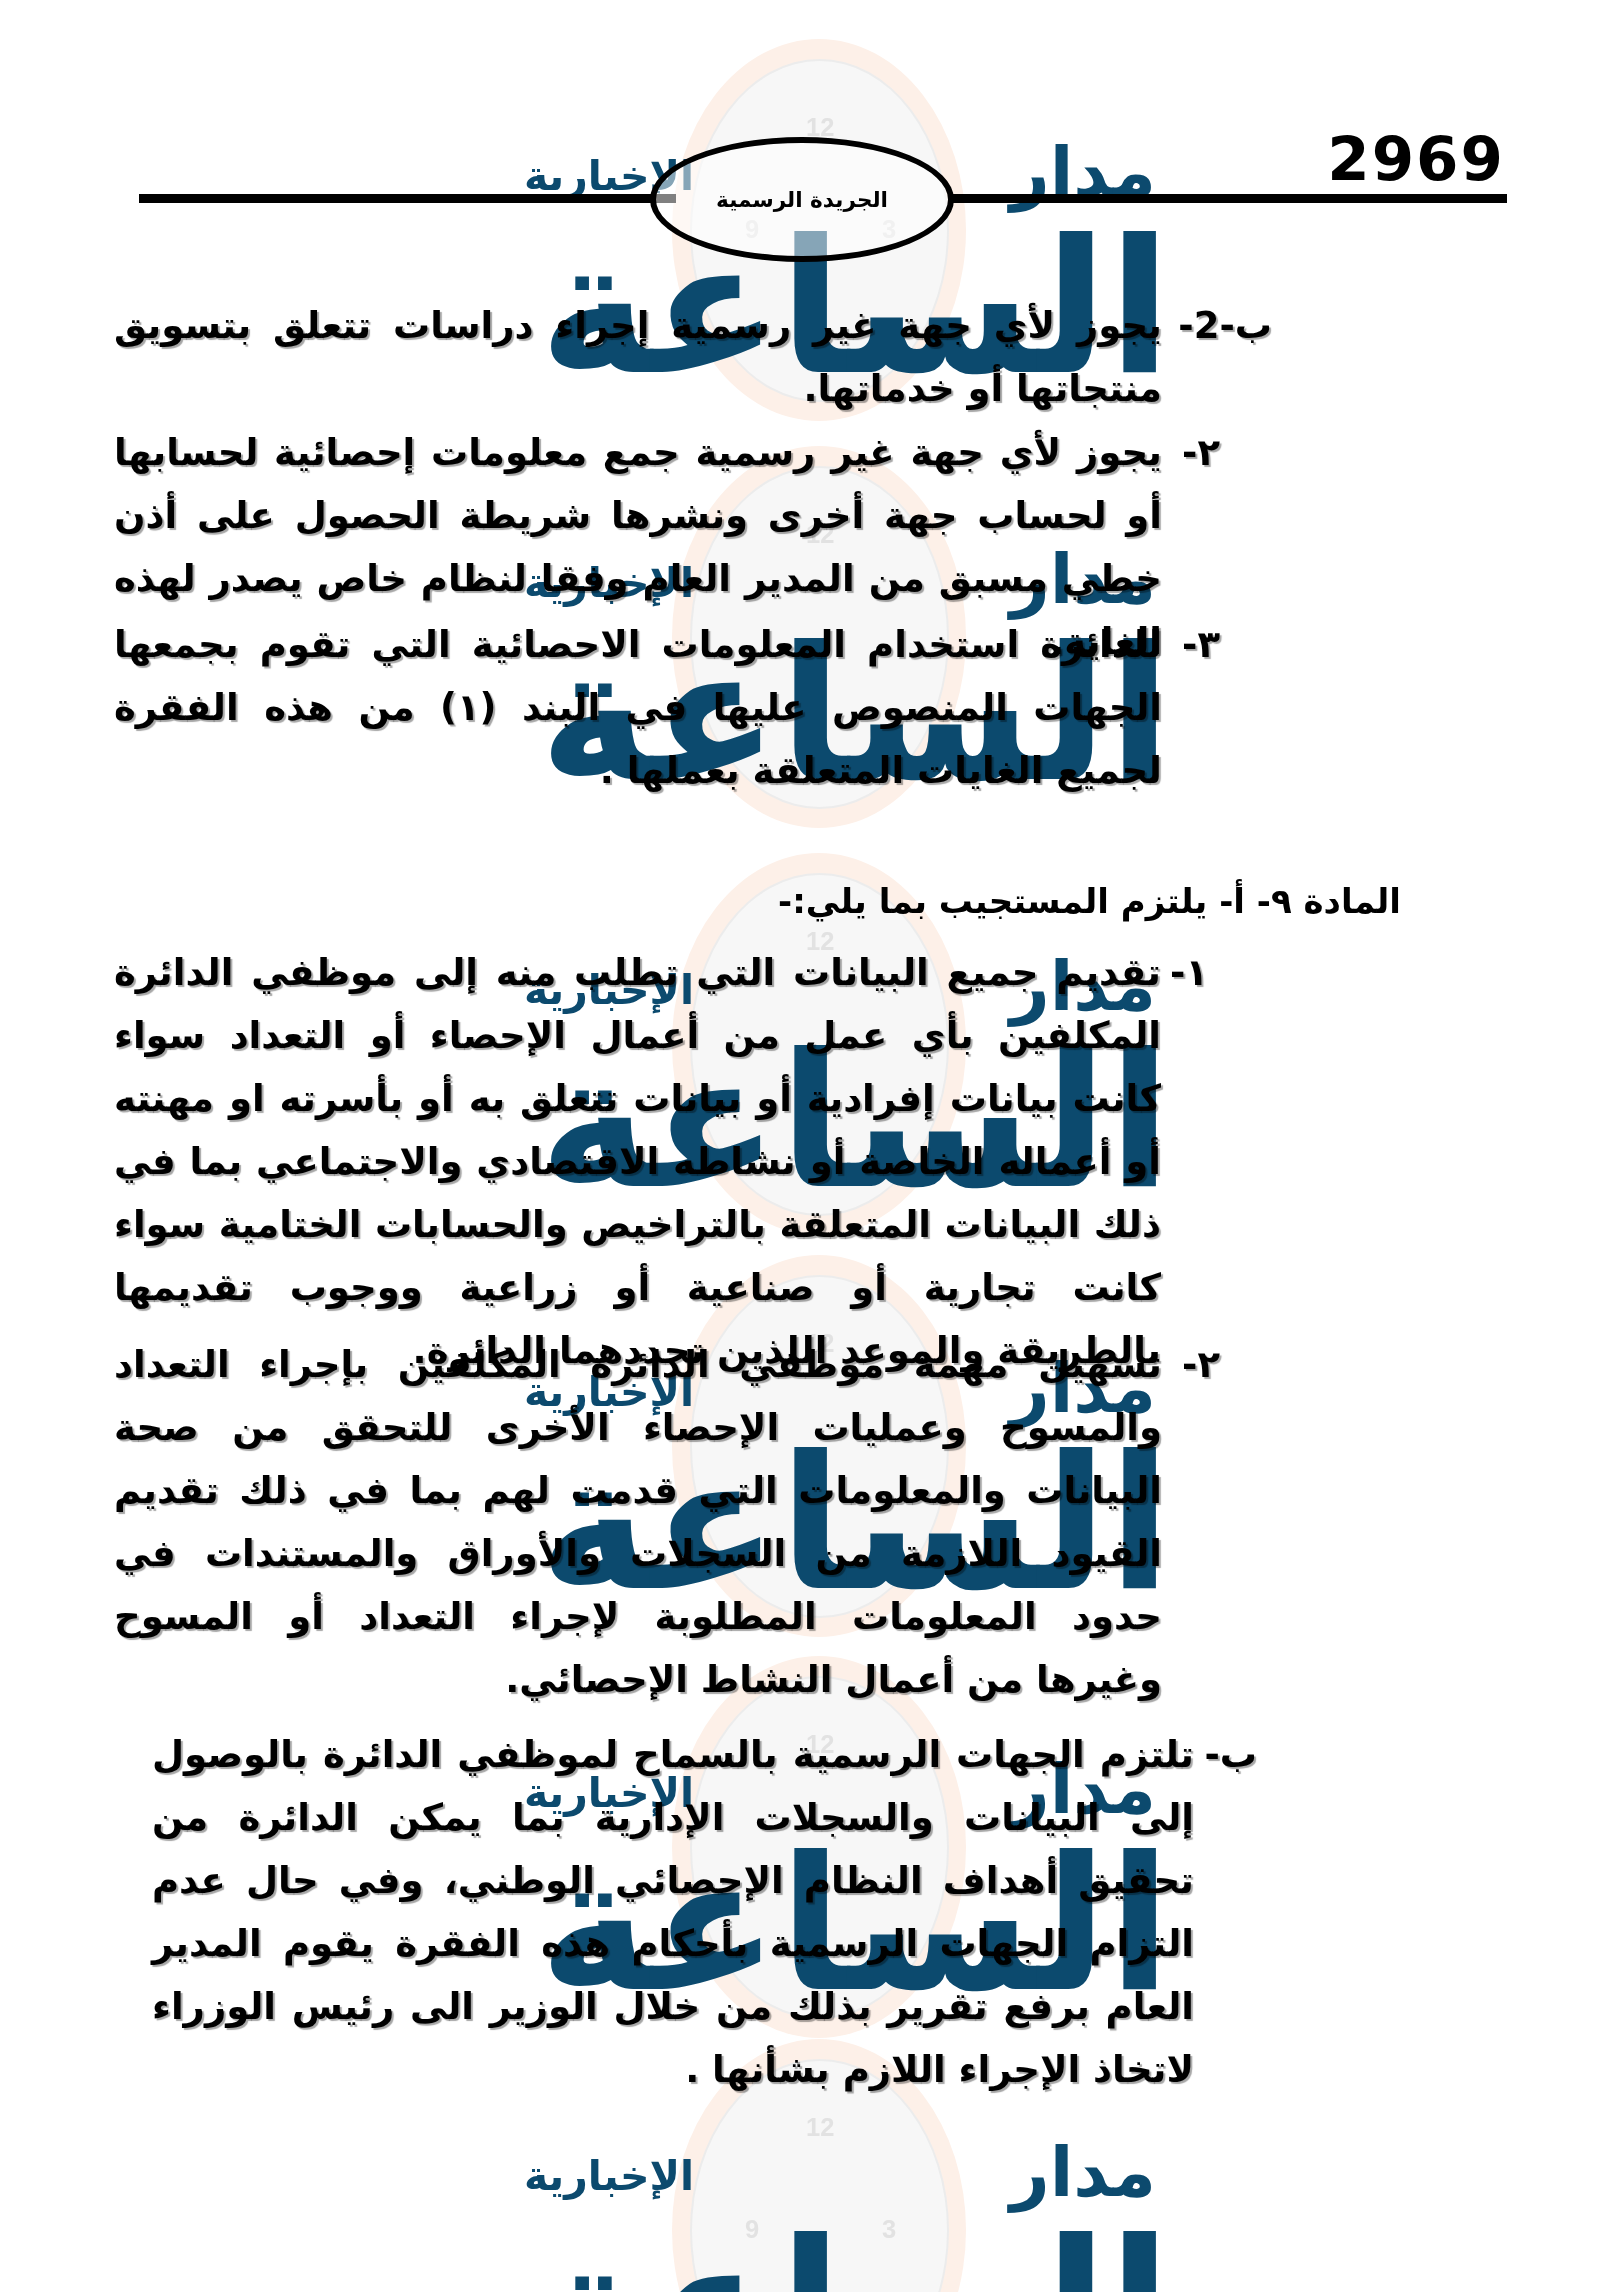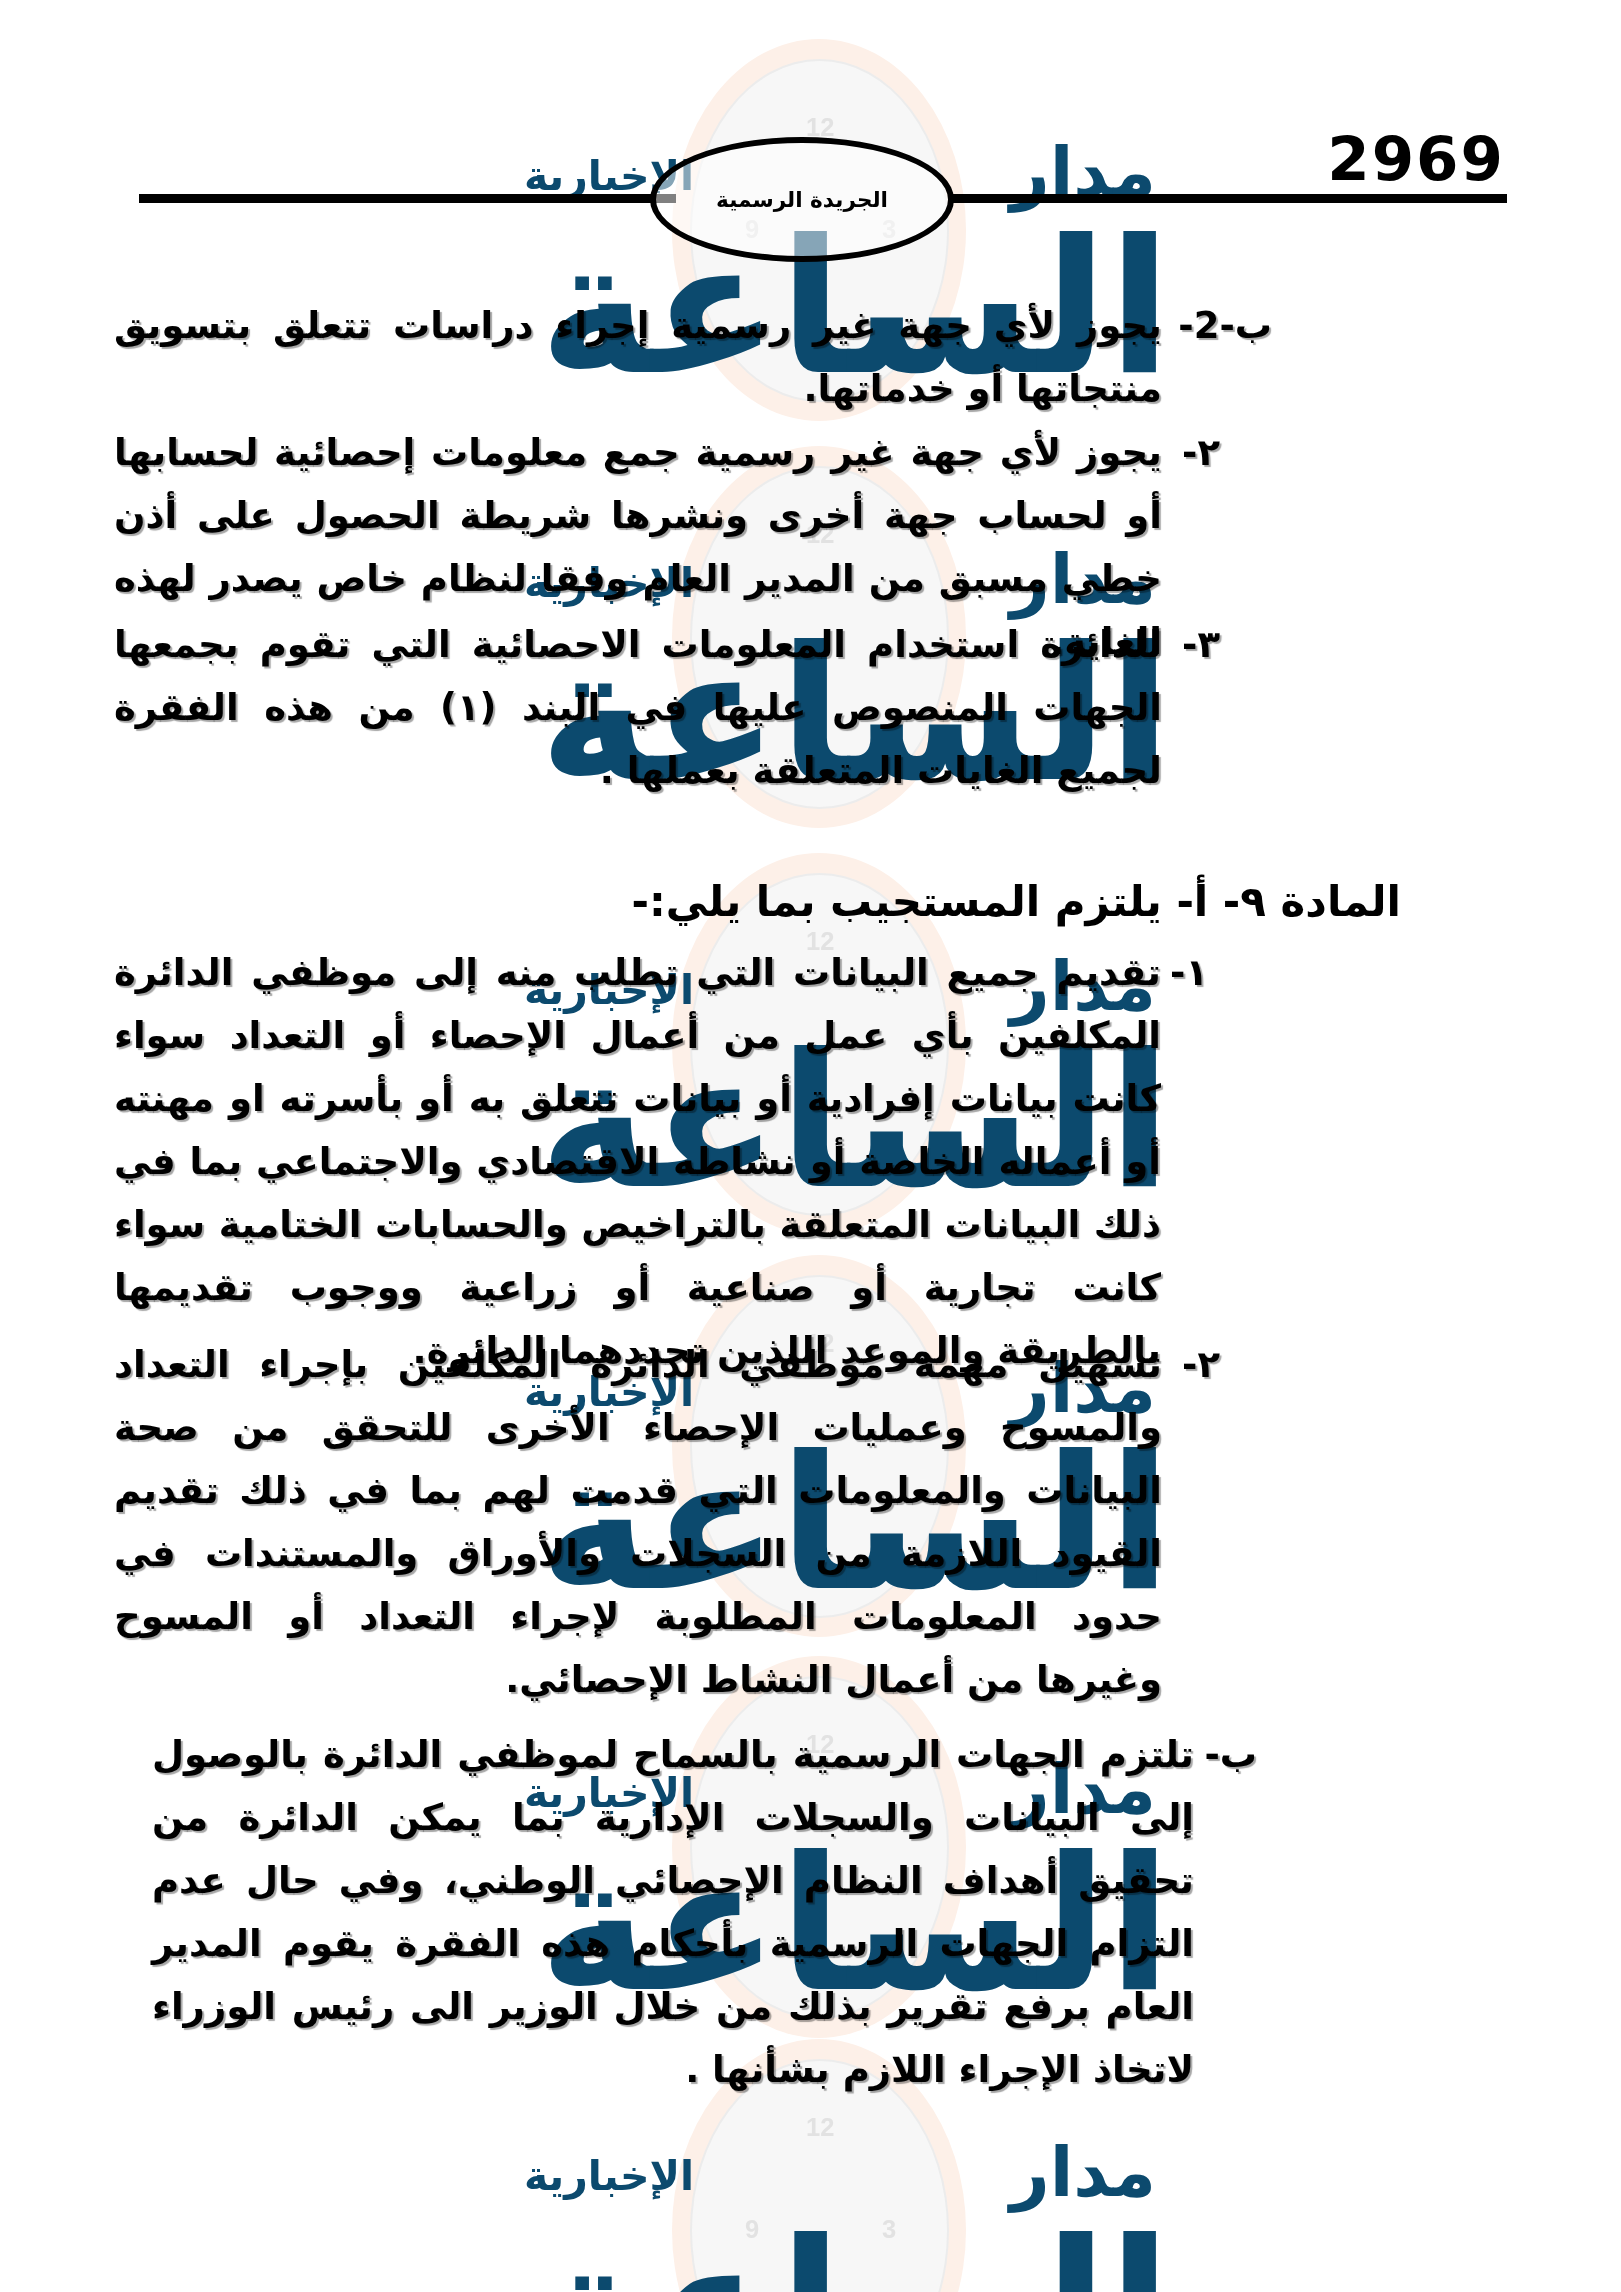--- a/index.html
+++ b/index.html
@@ -22,21 +22,21 @@
           border-radius:50%; box-sizing:border-box; background:rgba(255,255,255,0.5);
           display:flex; align-items:center; justify-content:center; }
   .oval span { font-size:21.6px; font-weight:bold; }
   .page-num { position:absolute; right:116px; top:123px; font-size:61px; font-weight:bold; direction:rtl; letter-spacing:2px; }
   .block { position:absolute; direction:rtl; text-align:justify; font-weight:bold; font-size:37px; line-height:63px;
            text-shadow:2px 2px 1px rgba(0,0,0,0.35); }
   .block p { margin:0; }
   .item { position:relative; }
   .item .lbl { position:absolute; right:0; top:0; }
   .item .txt { display:block; }
-  .heading { position:absolute; direction:rtl; font-weight:bold; font-size:42px; line-height:49px; }
+  .heading { position:absolute; direction:rtl; font-weight:bold; font-size:34px; line-height:49px; }
 </style>
 </head>
 <body>
 
 <div class="wm" style="top:39px;">
   <div class="clock-ring"></div>
   <div class="clock-face"></div>
   <span class="num" style="left:806px;top:74px;">12</span>
   <span class="num" style="left:745px;top:176px;">9</span>
   <span class="num" style="left:882px;top:176px;">3</span>

